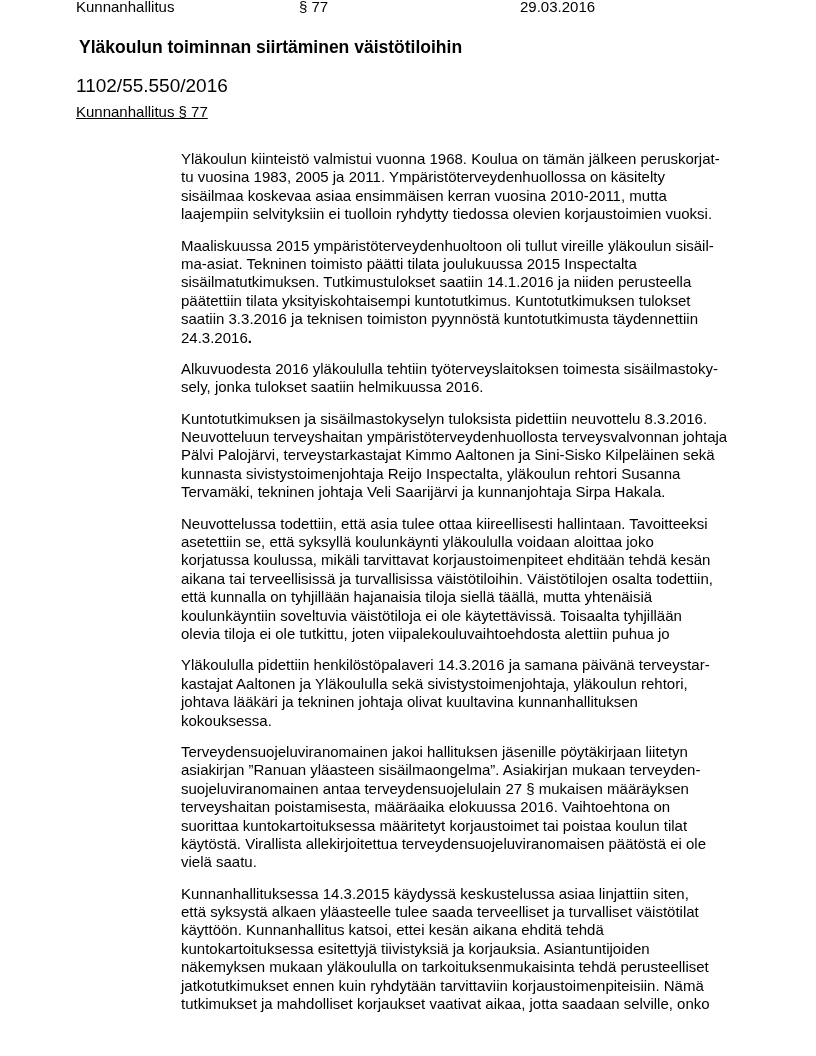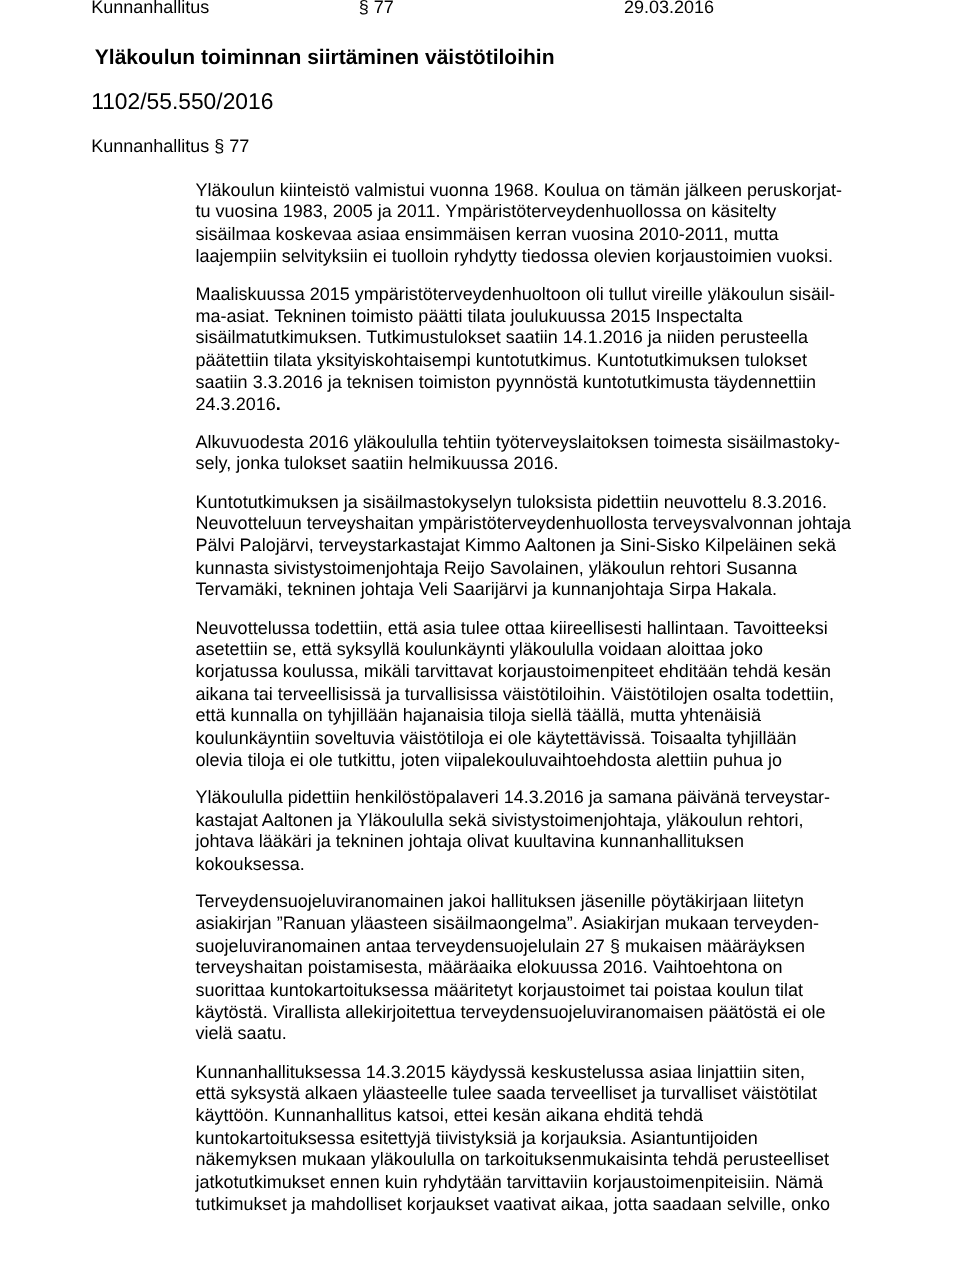--- a/index.html
+++ b/index.html
@@ -40,40 +40,42 @@
     }
     .ref {
       position: absolute;
       top: 76px;
       left: 76px;
       font-size: 19px;
       line-height: 20px;
     }
     .section-label {
       position: absolute;
-      top: 113px;
+      top: 102px;
       left: 76px;
       font-size: 15px;
       line-height: 20px;
+      text-decoration: underline;
     }
     .content {
       position: absolute;
       top: 150px;
       left: 163px;
       width: 620px;
       font-size: 15px;
     }
     .para {
       margin: 0 0 13px 0;
     }
     .line {
       display: block;
       height: 18.4px;
       line-height: 18.4px;
       white-space: nowrap;
+      margin-left: 18px;
     }
     .bold-dot { font-weight: bold; }
   </style>
 </head>
 <body>
 
 <div class="header-row">
   <span class="hdr-body">Kunnanhallitus</span>
   <span class="hdr-section">§ 77</span>
   <span class="hdr-date">29.03.2016</span>
@@ -102,21 +104,21 @@
 
   <div class="para">
     <span class="line">Alkuvuodesta 2016 yläkoululla tehtiin työterveyslaitoksen toimesta sisäilmastoky-</span>
     <span class="line">sely, jonka tulokset saatiin helmikuussa 2016.</span>
   </div>
 
   <div class="para">
     <span class="line">Kuntotutkimuksen ja sisäilmastokyselyn tuloksista pidettiin neuvottelu 8.3.2016.</span>
     <span class="line">Neuvotteluun terveyshaitan ympäristöterveydenhuollosta terveysvalvonnan johtaja</span>
     <span class="line">Pälvi Palojärvi, terveystarkastajat Kimmo Aaltonen ja Sini-Sisko Kilpeläinen sekä</span>
-    <span class="line">kunnasta sivistystoimenjohtaja Reijo Savolainen, yläkoulun rehtori Susanna</span>
+    <span class="line">kunnasta sivistystoimenjohtaja Reijo Inspectalta, yläkoulun rehtori Susanna</span>
     <span class="line">Tervamäki, tekninen johtaja Veli Saarijärvi ja kunnanjohtaja Sirpa Hakala.</span>
   </div>
 
   <div class="para">
     <span class="line">Neuvottelussa todettiin, että asia tulee ottaa kiireellisesti hallintaan. Tavoitteeksi</span>
     <span class="line">asetettiin se, että syksyllä koulunkäynti yläkoululla voidaan aloittaa joko</span>
     <span class="line">korjatussa koulussa, mikäli tarvittavat korjaustoimenpiteet ehditään tehdä kesän</span>
     <span class="line">aikana tai terveellisissä ja turvallisissa väistötiloihin. Väistötilojen osalta todettiin,</span>
     <span class="line">että kunnalla on tyhjillään hajanaisia tiloja siellä täällä, mutta yhtenäisiä</span>
     <span class="line">koulunkäyntiin soveltuvia väistötiloja ei ole käytettävissä. Toisaalta tyhjillään</span>

